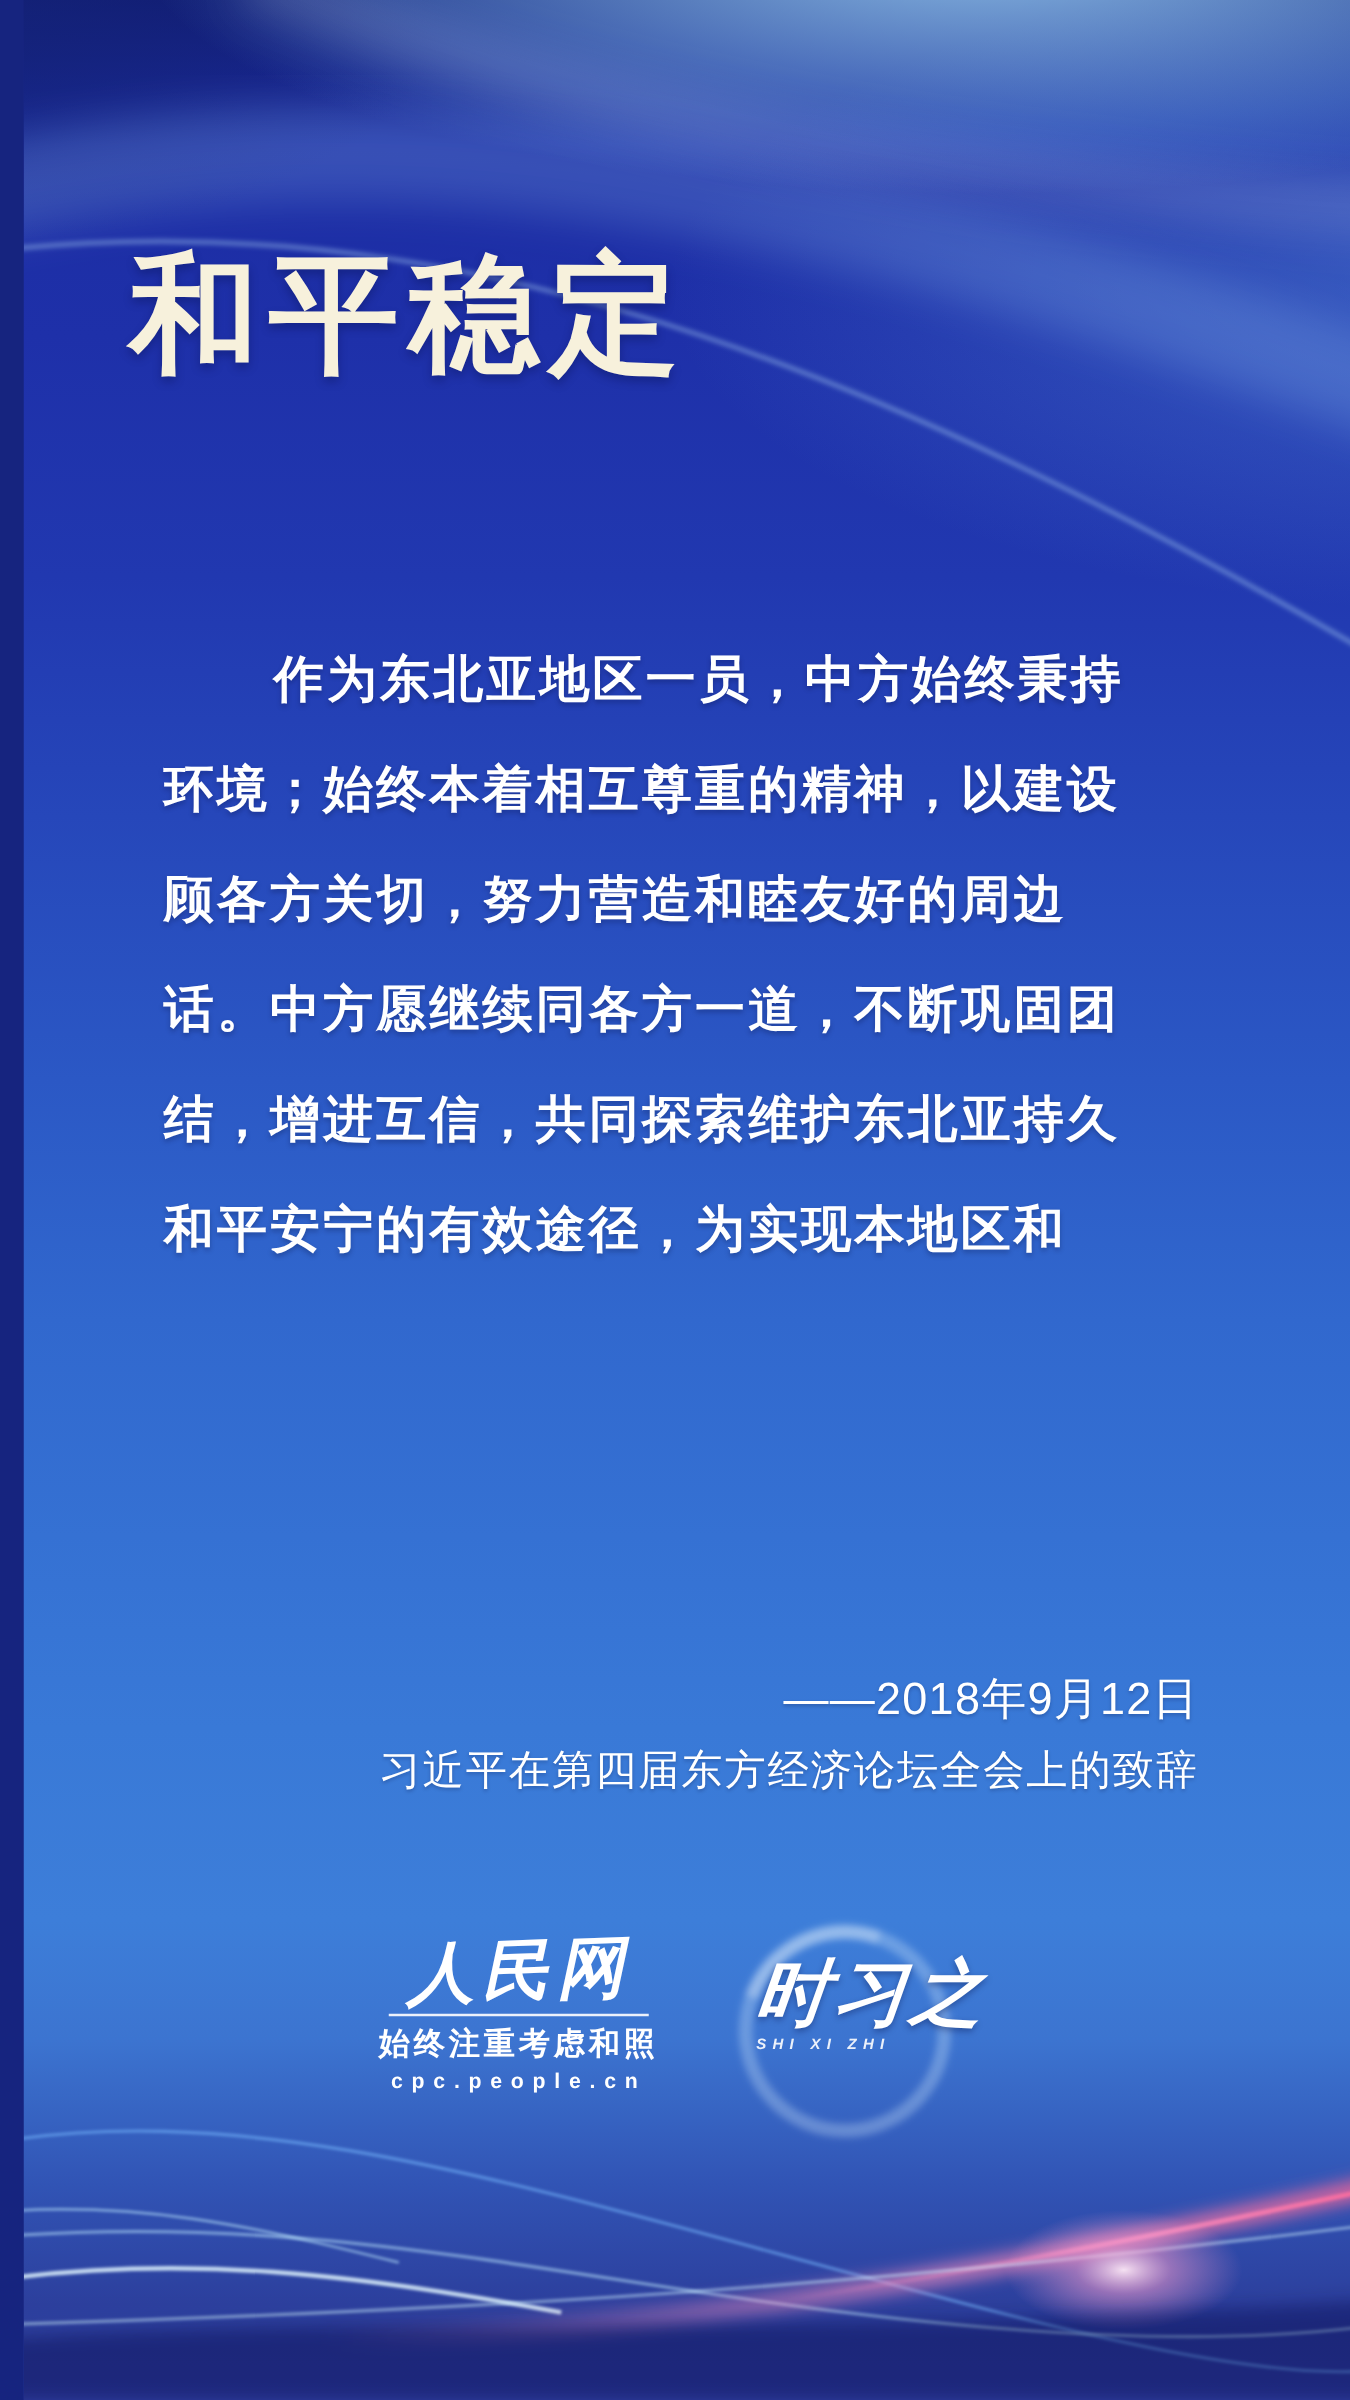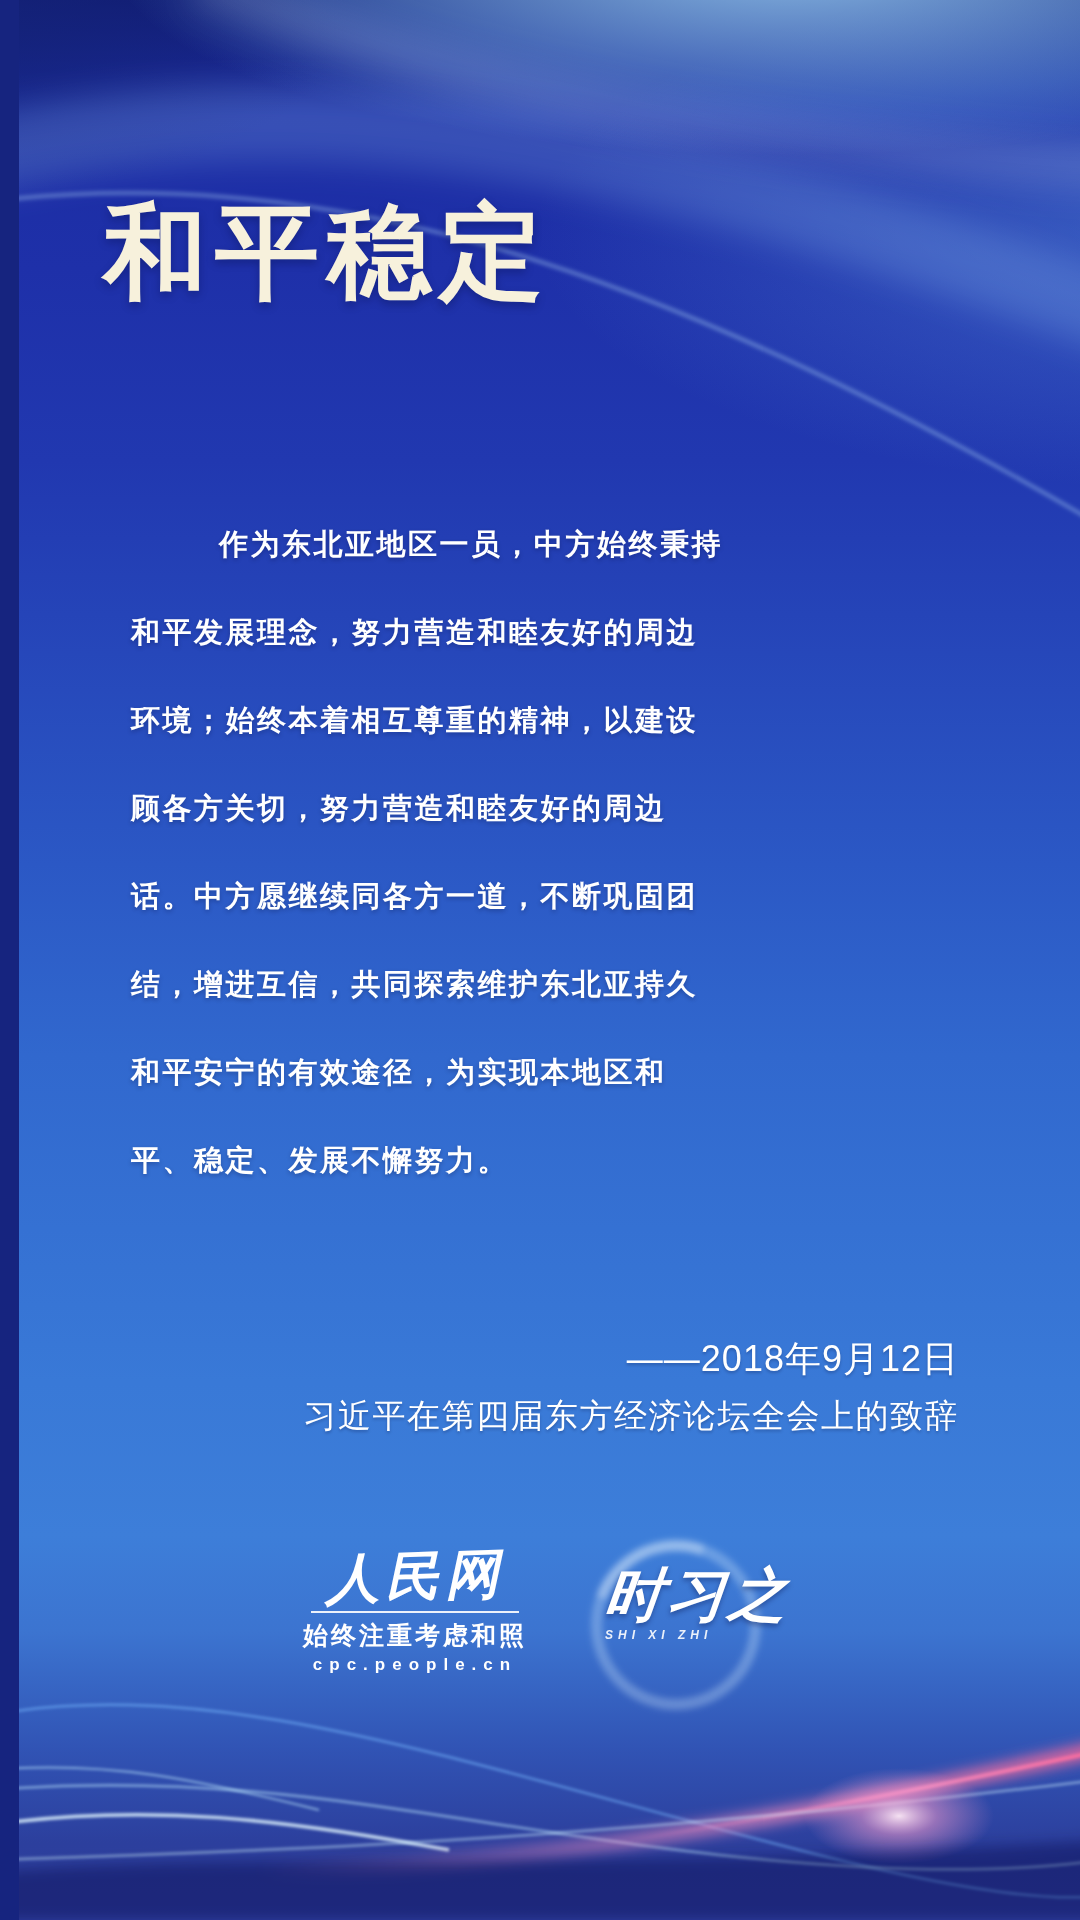--- a/index.html
+++ b/index.html
@@ -40,21 +40,21 @@
     font-size:104px;line-height:1.1;
     letter-spacing:8px;
     color:var(--title-color,#f7f1dc);
     text-shadow:0 4px 8px rgba(0,10,60,0.30);
     white-space:nowrap;
   }
 
   .quote{
     position:absolute;left:112px;top:500px;width:806px;
     color:var(--text-color,#ffffff);
-    font-size:29px;font-weight:600;
+    font-size:40px;font-weight:600;
     letter-spacing:2.5px;
     text-shadow:0 2px 4px rgba(0,10,50,0.28);
   }
   .quote .line{height:88px;line-height:88px;white-space:nowrap;}
   .quote .line.indent{text-indent:88px;}
 
   .attribution{
     position:absolute;right:128px;top:1338px;
     text-align:right;color:var(--text-color,#ffffff);
     text-shadow:0 2px 3px rgba(0,10,50,0.25);
@@ -118,27 +118,25 @@
     </defs>
     <path d="M -60 160 C 260 85 560 115 1140 330" stroke="rgba(150,200,245,0.22)" stroke-width="75" fill="none" filter="url(#b1)"></path>
     <path d="M 180 -20 C 480 110 800 150 1140 170" stroke="rgba(255,255,255,0.12)" stroke-width="46" fill="none" filter="url(#b1)"></path>
     <path d="M -60 205 C 300 155 640 260 1140 560" stroke="rgba(180,220,250,0.5)" stroke-width="3" fill="none" filter="url(#b2)"></path>
   </svg>
 
   <div class="title">和平稳定</div>
 
   <div class="quote">
     <div class="line indent">作为东北亚地区一员，中方始终秉持</div>
-    <div class="line">和平发展理念，努力营造和睦友好的周边</div>
     <div class="line">环境；始终本着相互尊重的精神，以建设</div>
     <div class="line">顾各方关切，努力营造和睦友好的周边</div>
     <div class="line">话。中方愿继续同各方一道，不断巩固团</div>
     <div class="line">结，增进互信，共同探索维护东北亚持久</div>
     <div class="line">和平安宁的有效途径，为实现本地区和</div>
-    <div class="line">平、稳定、发展不懈努力。</div>
   </div>
 
   <div class="attribution">
     <div class="date">——2018年9月12日</div>
     <div class="source">习近平在第四届东方经济论坛全会上的致辞</div>
   </div>
 
   <div class="footer">
     <div class="people-logo">
       <div class="script">人民网</div>

